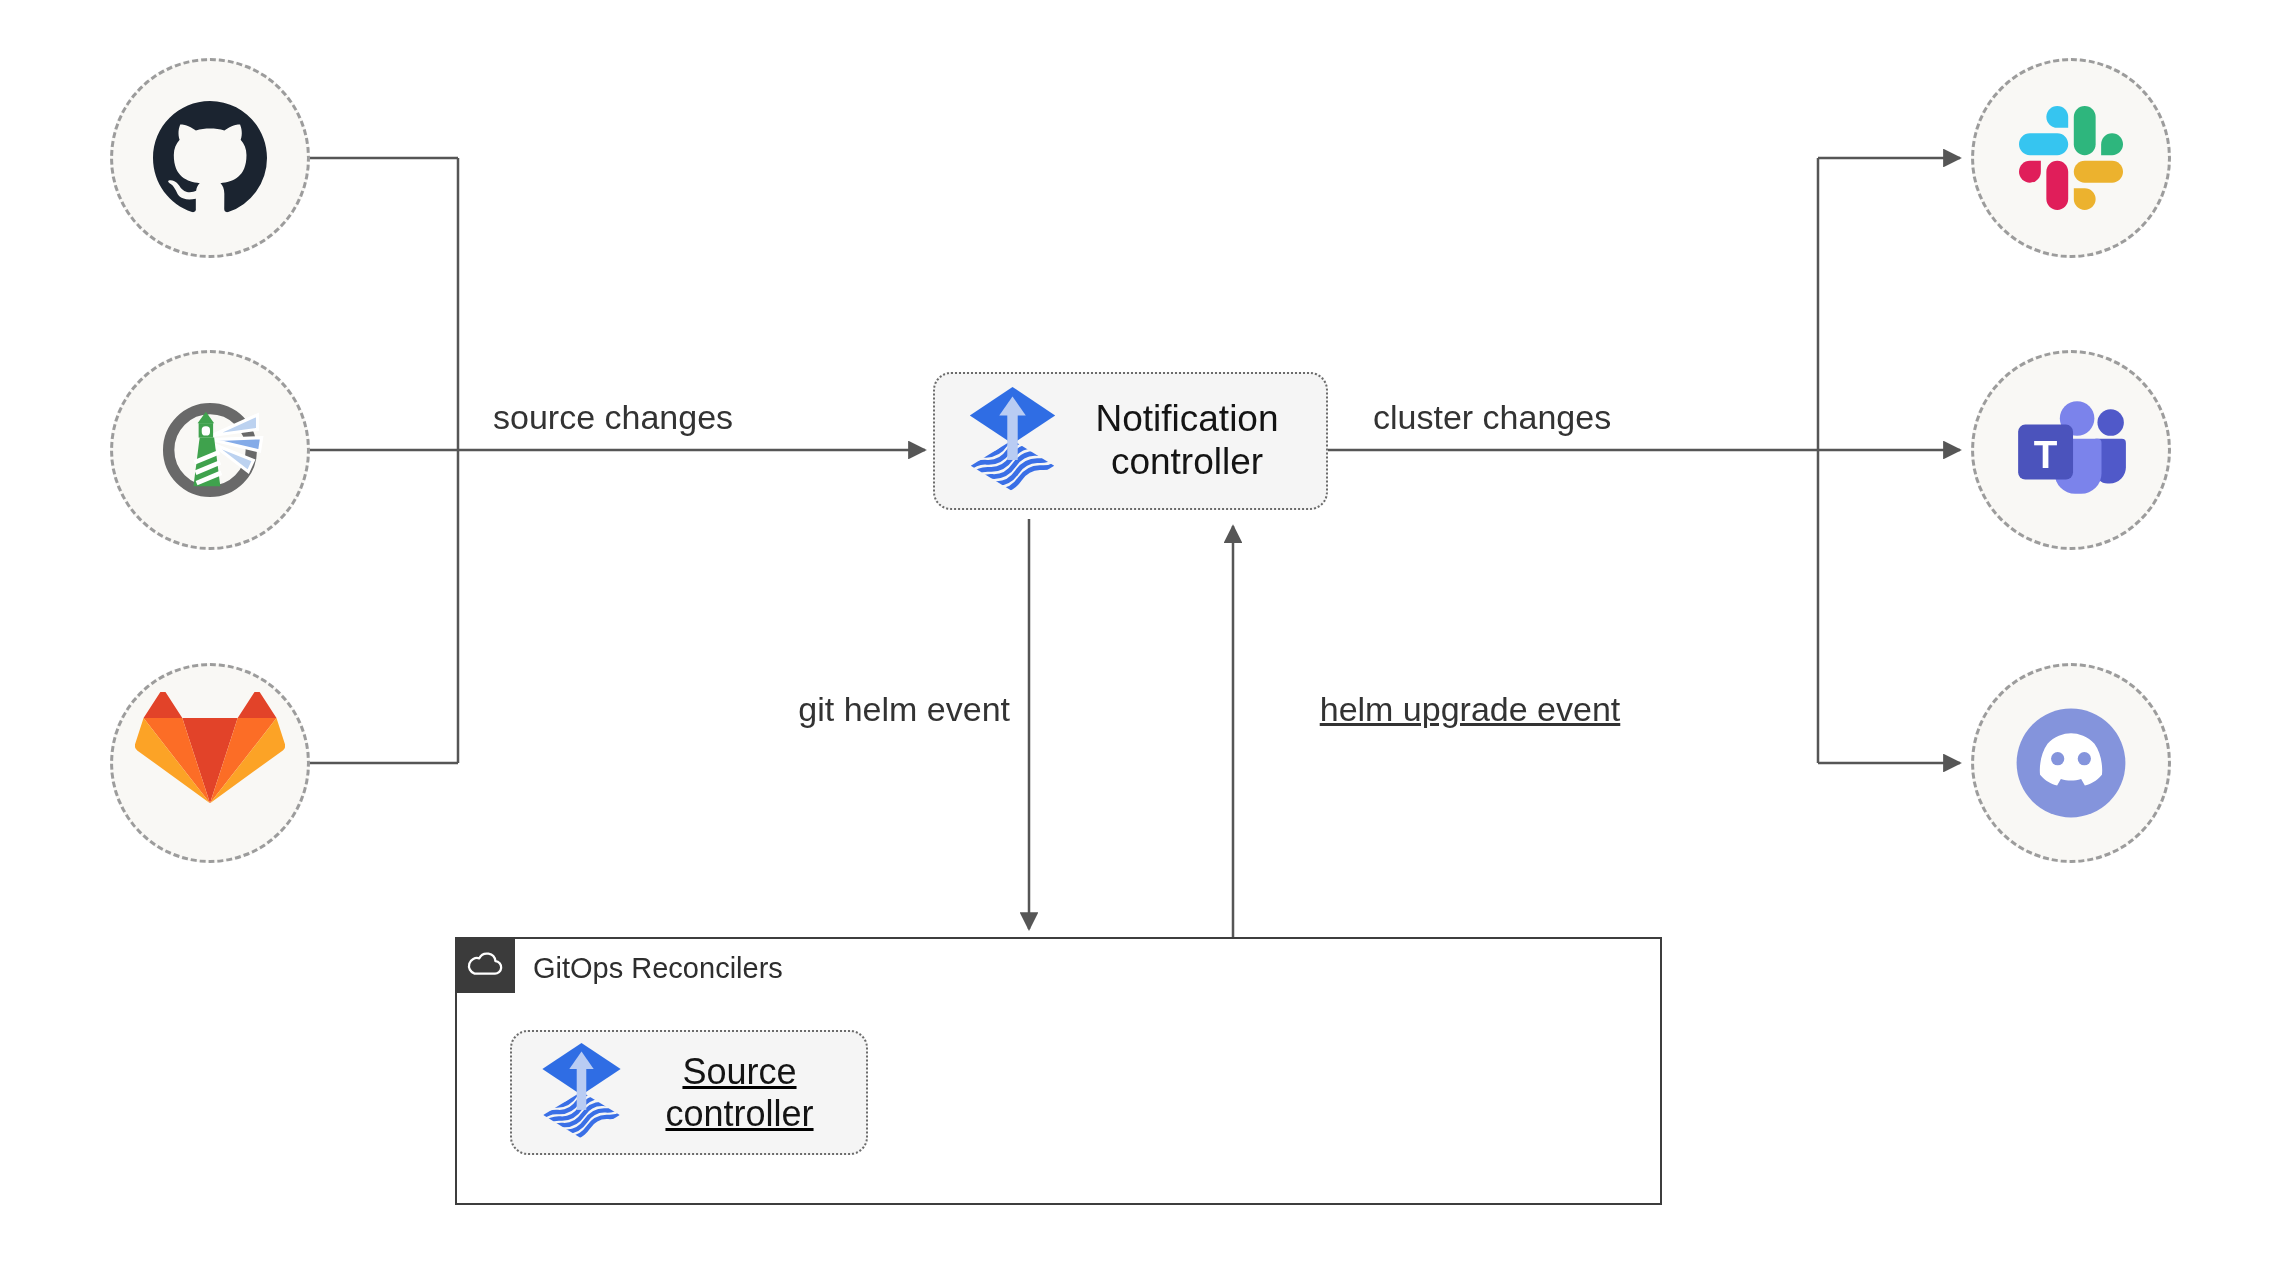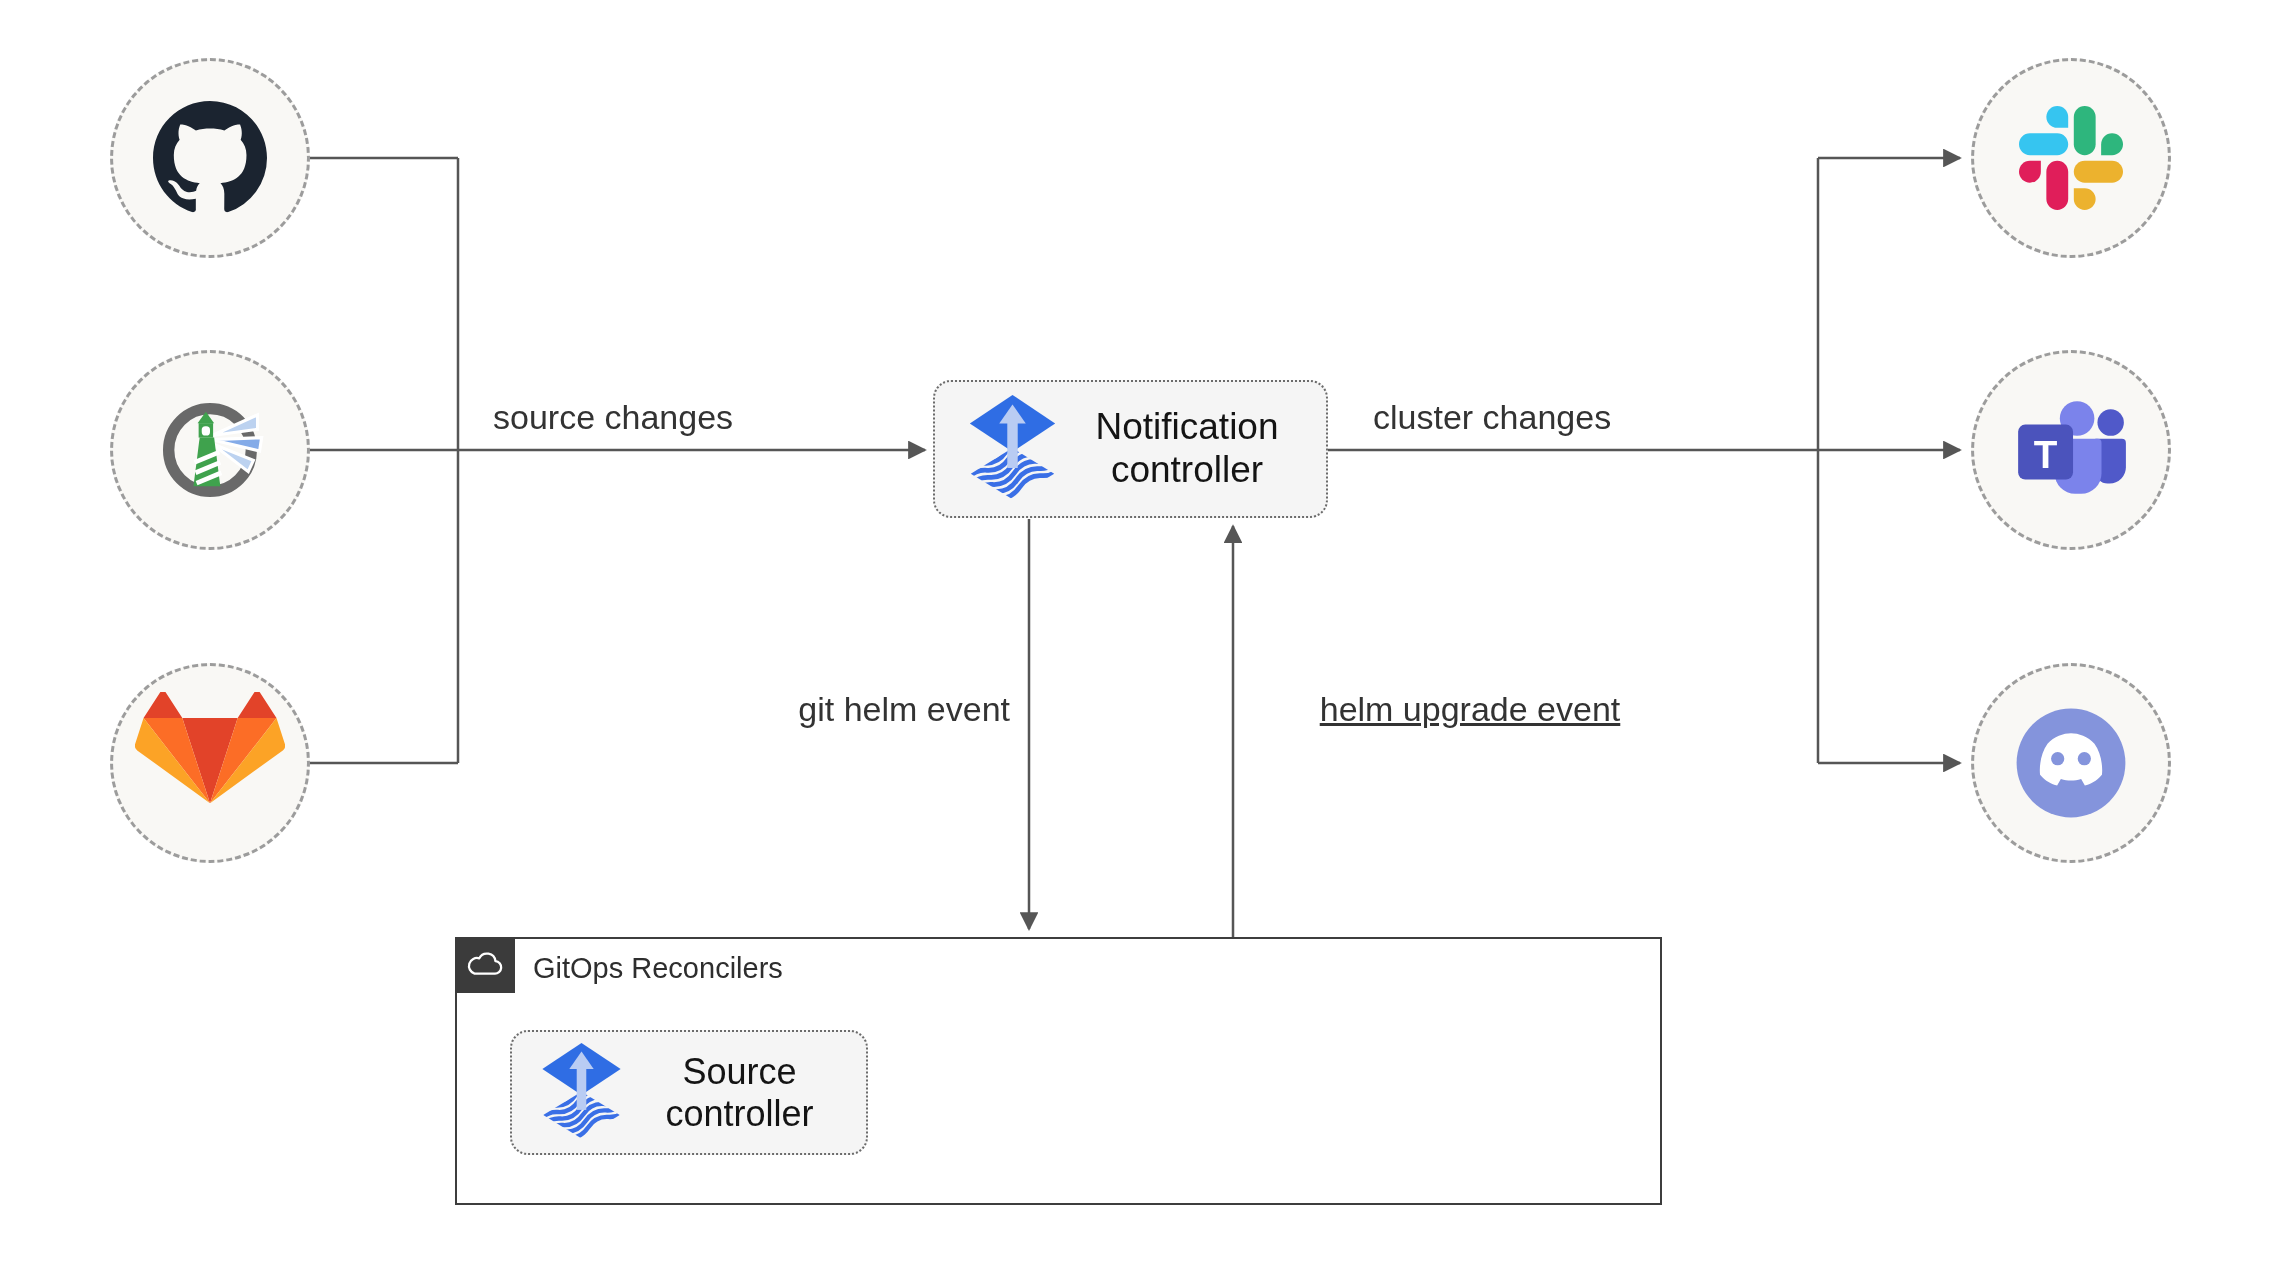--- a/index.html
+++ b/index.html
@@ -21,23 +21,23 @@
   
   .ctrl-box {
     position:absolute; background:#f5f5f5; border:2px dotted #6b6b6b; border-radius:18px;
     display:flex; align-items:center;
   }
   .ctrl-box .flux { flex:0 0 auto; margin-left:30px; }
   .ctrl-label {
     flex:1 1 auto; text-align:center; color:#141414; font-weight:400;
     padding:0 26px 0 14px; line-height:1.16;
   }
-  #notification-box { left:933px; top:380px; width:395px; height:138px;align-items:center; }
+  #notification-box { left:933px; top:372px; width:395px; height:138px;align-items:center; }
   #notification-box .ctrl-label { font-size:37px; }
-  .mini-ctrl { top:91px; width:358px; height:125px; }
+  .mini-ctrl { top:91px; width:358px; height:125px;text-decoration:underline; }
   .mini-ctrl .ctrl-label { font-size:36px; }
   .mini-ctrl .flux { margin-left:26px; }
 
   
   .edge-label {
     position:absolute; font-size:34px; color:#333333; white-space:nowrap;
   }
 
   
   #group-box {

